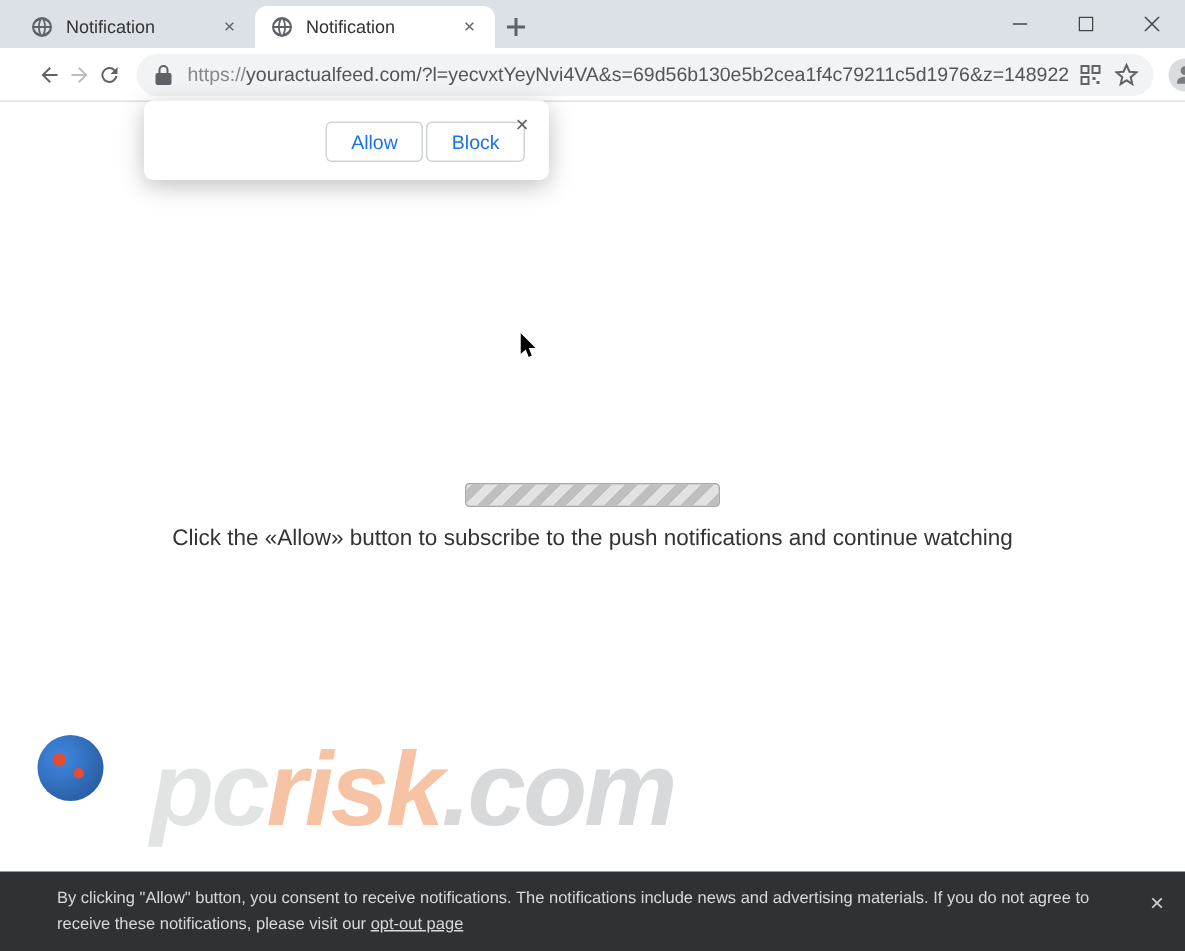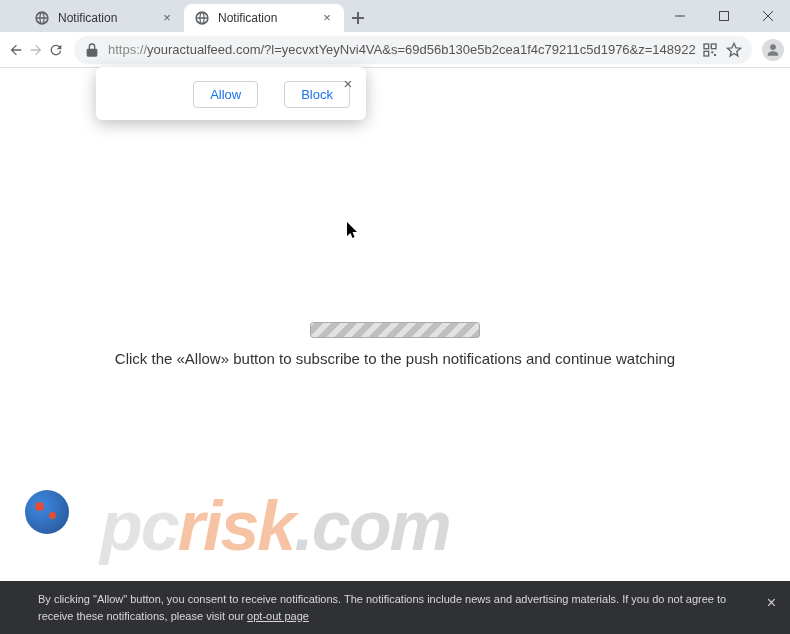--- a/index.html
+++ b/index.html
@@ -1,33 +1,33 @@
 <!DOCTYPE html>
 <html><head>
 <meta charset="utf-8">
 <style>
 * { box-sizing: border-box; margin: 0; padding: 0; }
 body { font-family: "Segoe UI", Arial, sans-serif; background: #fff; width: 790px; height: 634px; position: relative; overflow: hidden; }
 
 
 .titlebar { height: 32px; background: #dce1e8; display: flex; align-items: stretch; }
-.tabs { display: flex; align-items: flex-end; padding-left: 24px; flex: 1; }
+.tabs { display: flex; align-items: flex-end; padding-left: 10px; flex: 1; }
 .tab { display: flex; align-items: center; height: 28px; padding: 0 10px; border-radius: 8px 8px 0 0; font-size: 12px; color: #333; min-width: 160px; max-width: 195px; cursor: pointer; position: relative; margin-top: 4px; }
 .tab.inactive { }
 .tab.active { background: #fff; }
 .tab .favicon { width: 16px; height: 16px; margin-right: 8px; fill: #5f6368; }
 .tab .tab-title { flex: 1; overflow: hidden; white-space: nowrap; }
 .tab .tab-close { width: 14px; height: 14px; margin-left: 6px; color: #5f6368; font-size: 13px; line-height: 14px; text-align: center; border-radius: 50%; }
 .new-tab { width: 28px; height: 28px; display: flex; align-items: center; justify-content: center; cursor: pointer; color: #5f6368; margin-top: 4px; }
 .winbtns { display: flex; }
 .winbtn { width: 44px; display: flex; align-items: center; justify-content: center; color: #444; cursor: pointer; }
 .winbtn svg { width: 10px; height: 10px; }
 
 
-.toolbar { height: 36px; background: #fff; border-bottom: 1px solid #e0e0e0; display: flex; align-items: center; padding: 0 8px; gap: 4px; }
+.toolbar { height: 36px; background: #fff; border-bottom: 1px solid #e0e0e0; display: flex; align-items: center; padding: 0 25px; gap: 4px; }
 .navbtn { width: 28px; height: 28px; border-radius: 50%; display: flex; align-items: center; justify-content: center; color: #5f6368; cursor: pointer; }
 .navbtn.disabled { color: #bdbdbd; }
 .omnibox { flex: 1; height: 28px; background: #f1f3f4; border-radius: 14px; display: flex; align-items: center; padding: 0 10px; font-size: 13px; color: #555; margin: 0 6px; }
 .omnibox .lock { margin-right: 8px; color: #5f6368; }
 .omnibox .scheme { color: #888; }
 .omnibox .url-rest { color: #555; flex: 1; overflow: hidden; white-space: nowrap; }
 .omni-right { display: flex; align-items: center; gap: 8px; margin-left: 6px; }
 .icon16 { width: 16px; height: 16px; fill: #5f6368; }
 .iconbtn { width: 28px; height: 28px; display: flex; align-items: center; justify-content: center; cursor: pointer; color: #5f6368; border-radius: 50%; }
 .avatar { width: 22px; height: 22px; border-radius: 50%; background: #dadce0; display: flex; align-items: center; justify-content: center; }
@@ -36,21 +36,21 @@
 .content { position: absolute; top: 68px; left: 0; right: 0; bottom: 0; background: #fff; }
 .progress-bar { width: 170px; height: 16px; margin: 254px auto 12px; border: 1px solid #aaa; border-radius: 3px; background: repeating-linear-gradient(-45deg, #bfbfbf 0 6px, #e2e2e2 6px 12px); }
 .instruction { text-align: center; font-family: "Comic Sans MS", cursive, sans-serif; font-size: 15px; color: #333; }
 
 
 .perm-dialog { position: absolute; top: 67px; left: 96px; width: 270px; background: #fff; border-radius: 6px; box-shadow: 0 4px 16px rgba(0,0,0,.25); padding: 14px 16px 12px; font-size: 13px; }
 .perm-dialog .close-x { position: absolute; top: 8px; right: 10px; width: 16px; height: 16px; color: #5f6368; cursor: pointer; font-size: 15px; text-align: center; }
 .perm-origin { color: #333; margin-bottom: 10px; }
 .perm-row { display: flex; align-items: center; gap: 12px; margin-bottom: 16px; color: #333; }
 .perm-row .bell { width: 16px; height: 16px; fill: #5f6368; }
-.perm-actions { display: flex; justify-content: flex-end; gap: 26px; }
+.perm-actions { display: flex; justify-content: flex-end; gap: 2px; }
 .perm-btn { border: 1px solid #d0d3d6; background: #fff; color: #1a73e8; font-size: 13px; padding: 5px 16px; border-radius: 4px; cursor: pointer; }
 
 
 .watermark { position: absolute; left: 100px; bottom: 68px; font-size: 70px; font-weight: 700; font-style: italic; font-family: Arial, sans-serif; letter-spacing: -2px; opacity: .4; }
 .watermark .p1 { color: #b9bcbe; }
 .watermark .p2 { color: #e96a1e; }
 .watermark .p3 { color: #a0a2a4; }
 .wm-dot { position: absolute; left: 25px; bottom: 100px; width: 44px; height: 44px; border-radius: 50%; background: radial-gradient(circle at 35% 35%, #2b7de0, #0c3e84); opacity: .9; }
 .wm-dot::before { content: ""; position: absolute; left: 10px; top: 12px; width: 9px; height: 9px; border-radius: 50%; background: #e03a1e; }
 .wm-dot::after { content: ""; position: absolute; left: 24px; top: 22px; width: 7px; height: 7px; border-radius: 50%; background: #e03a1e; }

